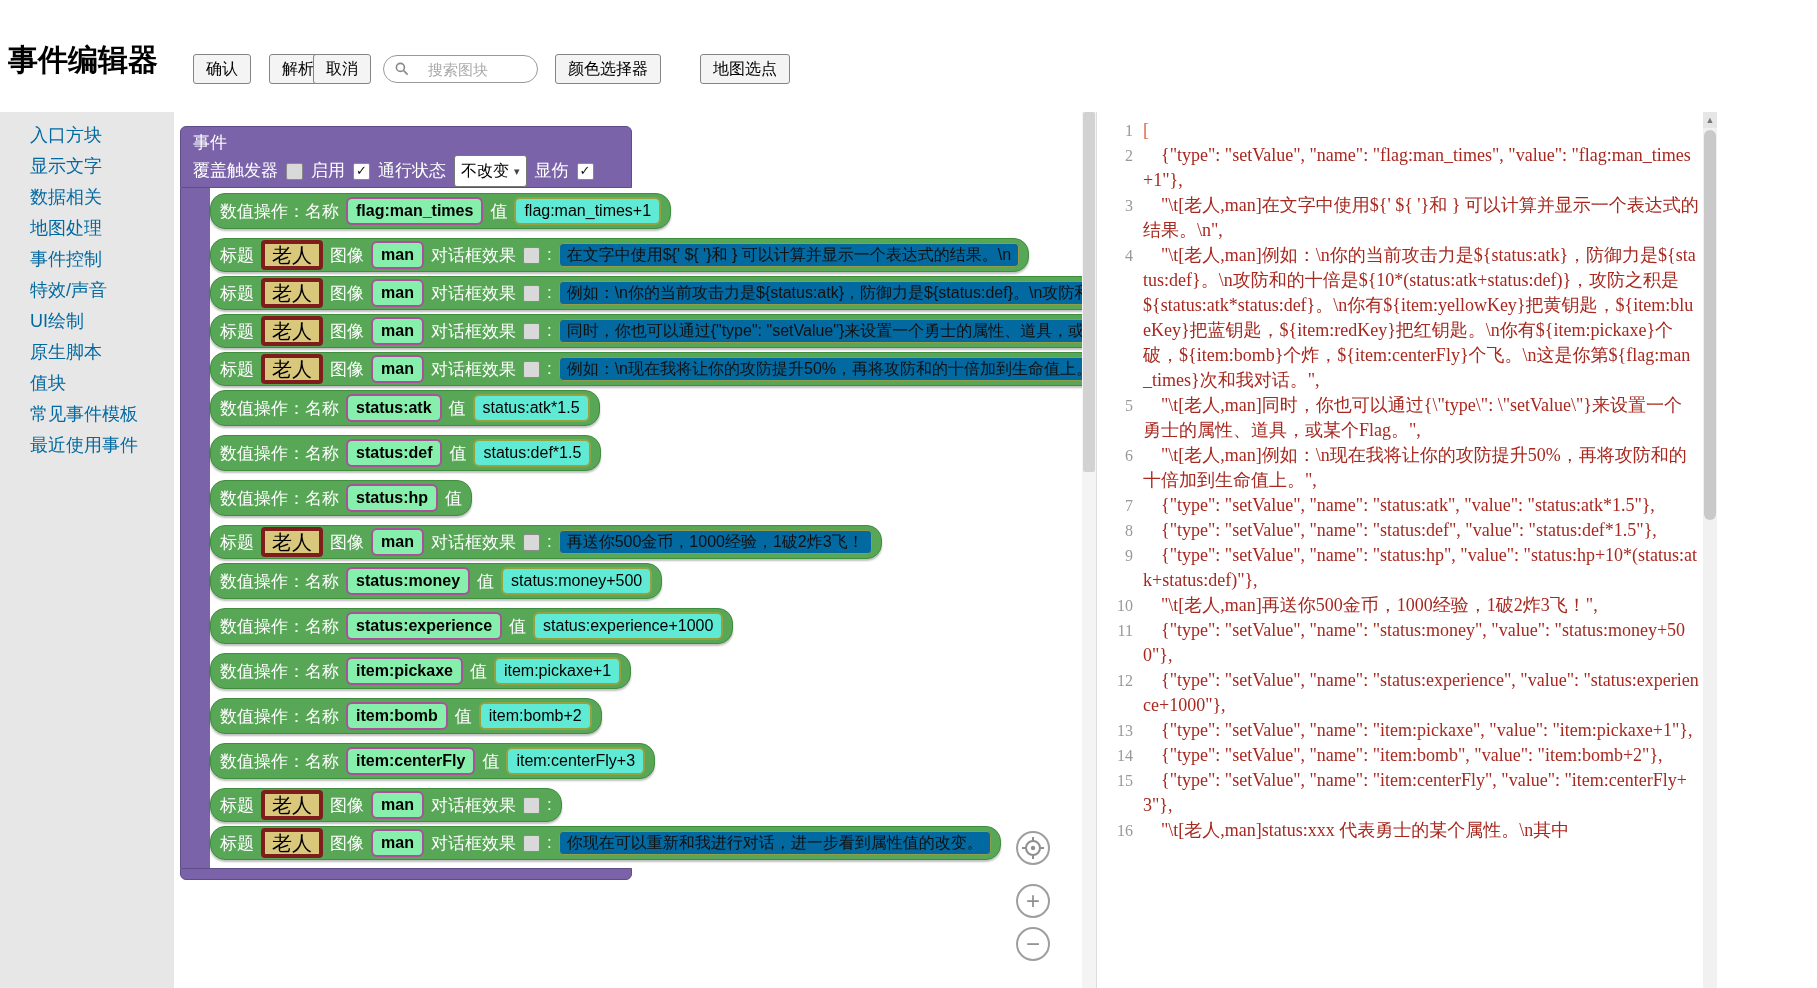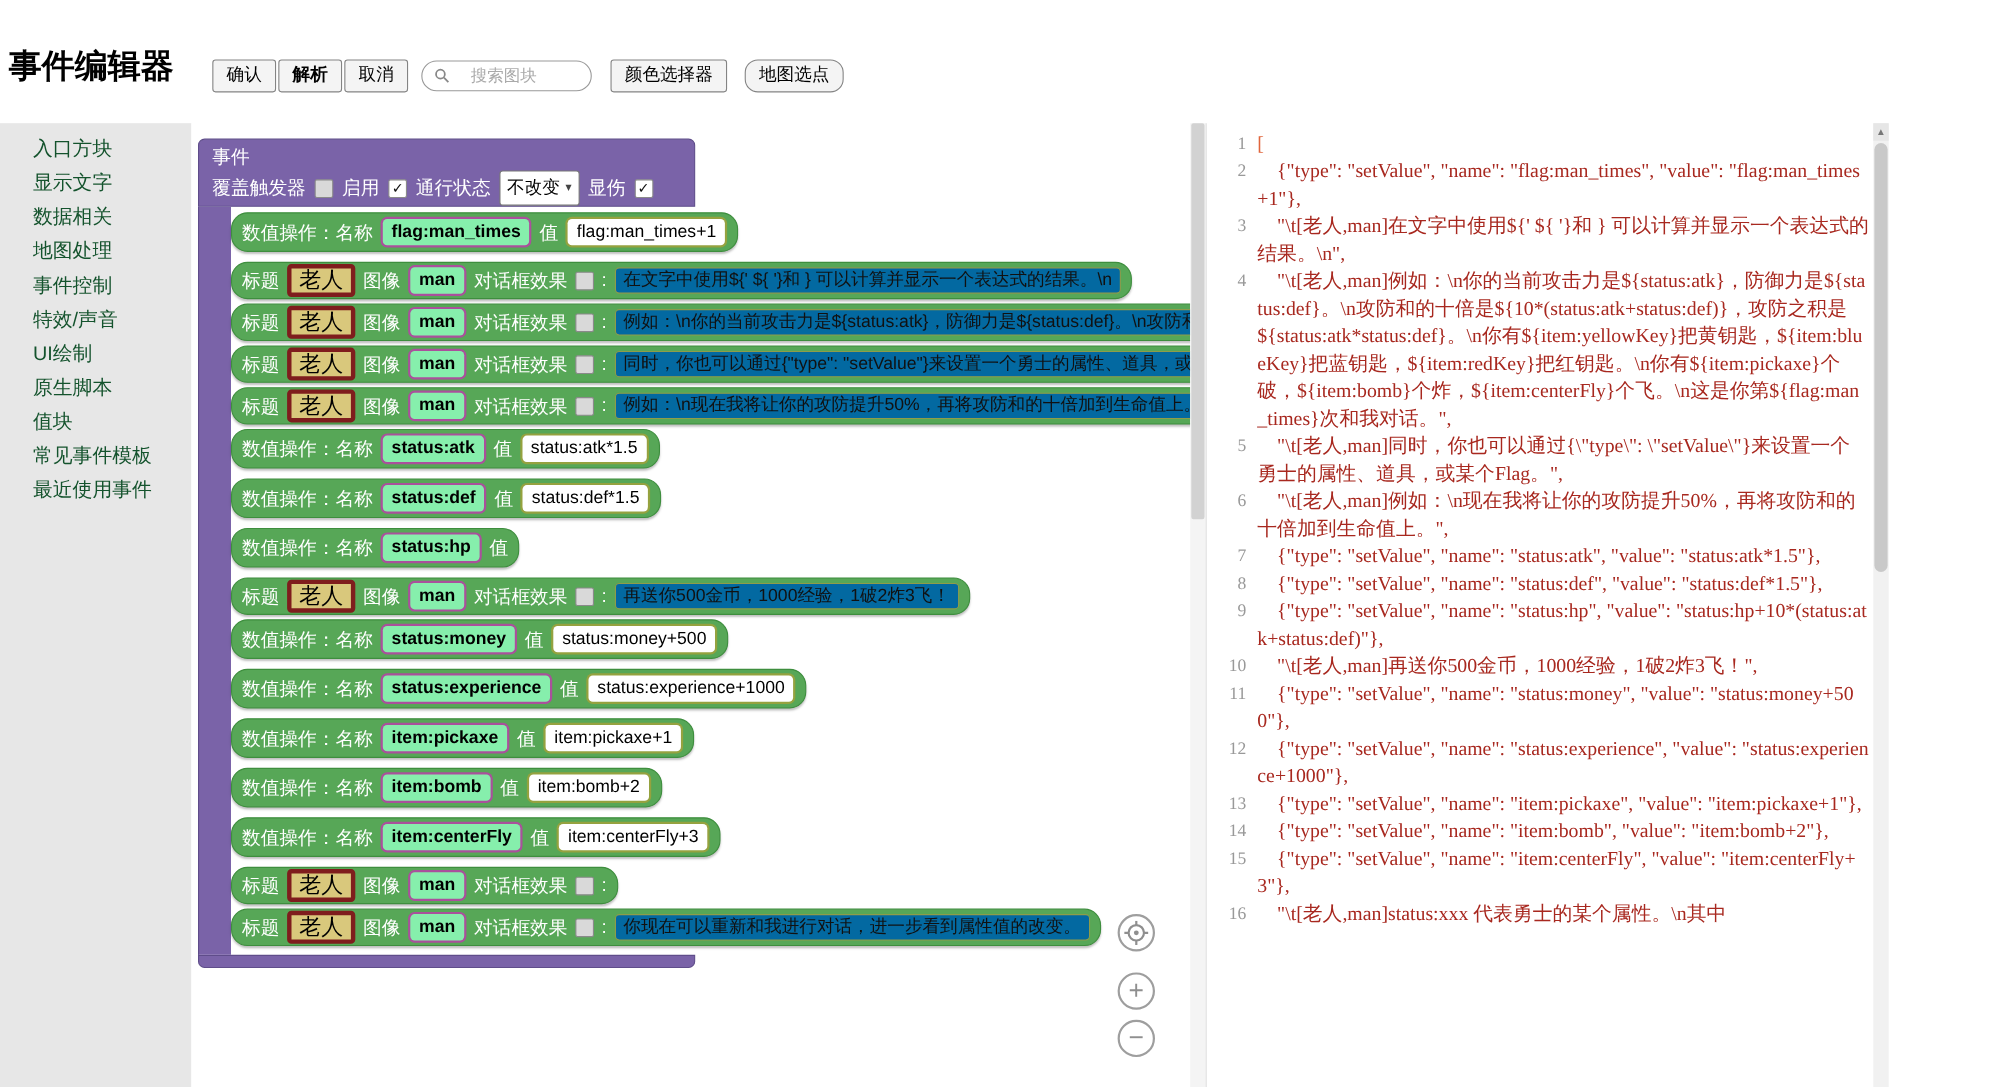--- a/index.html
+++ b/index.html
@@ -4,30 +4,30 @@
 <style>
   html,body{margin:0;padding:0;background:#fff;}
   #root{position:relative;width:1817px;height:988px;background:#fff;overflow:hidden;
         font-family:"Liberation Sans","DejaVu Sans",sans-serif;color:#000;margin-top:10px;}
 
   
   .topbar{position:absolute;left:0;top:0;width:100%;height:102px;background:#fff;}
   .app-title{position:absolute;left:8px;top:30px;font-size:30px;font-weight:bold;}
   .btn{position:absolute;top:44px;height:30px;padding:0 12px;font-size:16px;line-height:28px;
        border:1px solid #848484;background:#f4f4f4;border-radius:3px;cursor:pointer;box-sizing:border-box;}
-  .btn-confirm{left:193px;} .btn-parse{left:253px;font-weight:bold;} .btn-cancel{left:313px;}
-  .btn-color{left:555px;} .btn-map{left:677px;border-radius:12px;}
+  .btn-confirm{left:193px;} .btn-parse{left:269px;} .btn-cancel{left:313px;}
+  .btn-color{left:555px;} .btn-map{left:700px;}
   .search{position:absolute;left:383px;top:45px;width:155px;height:28px;border:1px solid #999;
           border-radius:14px;background:#fff;display:flex;align-items:center;padding:0 10px;gap:16px;box-sizing:border-box;}
   .search input{border:none;outline:none;flex:1;font-size:15px;color:#333;background:transparent;min-width:0;}
   .search input::placeholder{color:#aaa;}
 
   
   .sidebar{position:absolute;left:0;top:102px;width:174px;height:886px;background:#e7e7e7;padding-top:8px;box-sizing:border-box;}
-  .side-item{height:31px;line-height:31px;padding-left:30px;font-size:18px;color:#14532d;cursor:pointer;white-space:nowrap;}
+  .side-item{height:31px;line-height:31px;padding-left:30px;font-size:18px;color:#0369a1;cursor:pointer;white-space:nowrap;}
 
   
   .canvas{position:absolute;left:174px;top:102px;width:908px;height:886px;background:#fff;overflow:hidden;}
 
   .event{position:absolute;left:6px;top:14px;}
   .ev-header{width:452px;height:62px;background:#7a63a8;border:1px solid #5f4d8a;border-radius:6px 6px 0 0;
              box-sizing:border-box;color:#fff;padding:4px 12px;}
   .ev-title{font-size:17px;line-height:24px;}
   .ev-controls{display:flex;align-items:center;gap:8px;font-size:17px;line-height:28px;}
   .ev-body{position:relative;padding:5px 0 4px 30px;}
@@ -37,21 +37,21 @@
   .row{position:relative;display:flex;width:max-content;align-items:center;gap:7px;background:#57a757;
        border:1px solid #3e8e3e;border-radius:15px;padding:3px 9px;color:#fff;font-size:17px;white-space:nowrap;
        box-shadow:0 2px 2px rgba(0,0,0,0.25);}
   .row.sv{margin-bottom:9px;}
   .row.tx{margin-bottom:4px;padding:1px 9px;}
   .bl{color:#fff;}
   .pill{display:inline-block;border-radius:6px;padding:2px;}
   .pm{background:#aa509c;}
   .pm .pin{background:#86efac;font-weight:bold;}
   .po{background:#95a23f;}
-  .po .pin{background:#ffffff;}
+  .po .pin{background:#5eead4;}
   .pin{display:block;border-radius:4px;padding:0 8px;color:#000;font-size:16px;line-height:24px;white-space:nowrap;}
   .ftan{background:#d9c87c;border:4px solid #7f1d1d;border-radius:4px;padding:0 7px;color:#000;font-size:20px;line-height:22px;}
   .ftext{background:#0369a1;border:1px solid #8f9c4a;border-radius:4px;padding:0 7px;color:#111;font-size:16px;line-height:22px;white-space:nowrap;}
   .cb{width:15px;height:15px;border:1px solid #8a8a8a;background:#d9d9d9;border-radius:2px;display:inline-flex;
       align-items:center;justify-content:center;font-size:13px;color:#111;cursor:pointer;flex:none;}
   .cb.ck{background:#fff;}
   .dd{display:inline-flex;align-items:center;gap:5px;background:#fff;color:#000;border:1px solid #777;
       border-radius:3px;padding:1px 6px;font-size:16px;cursor:pointer;}
   .dd .caret{font-size:11px;color:#444;font-style:normal;}
   .cb i{font-style:normal;}

